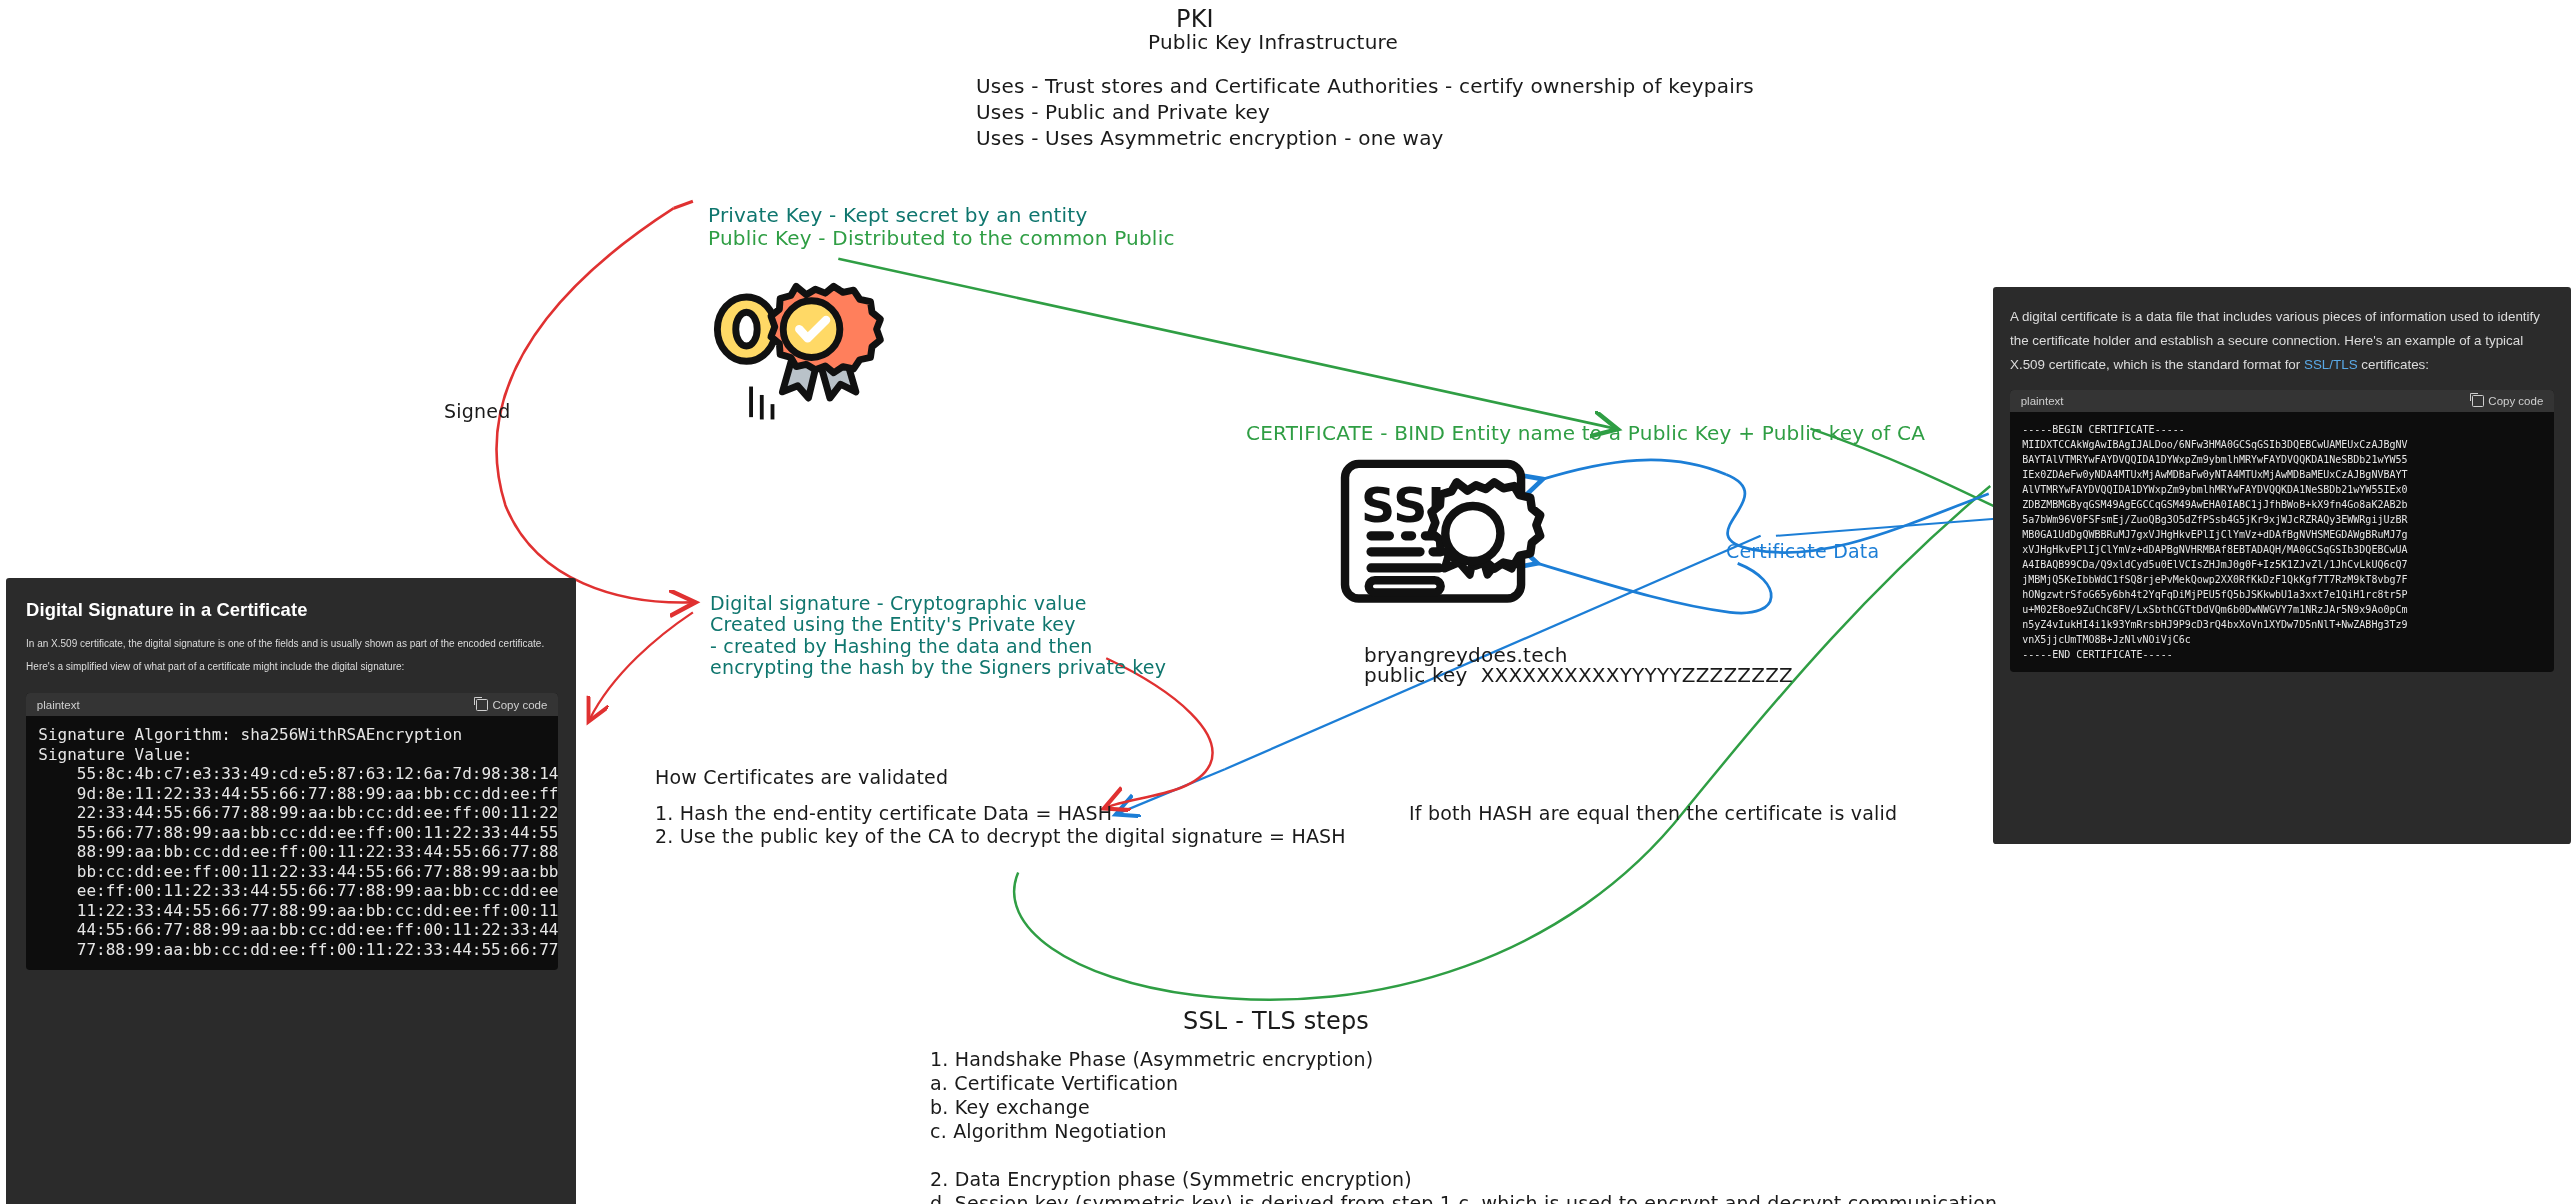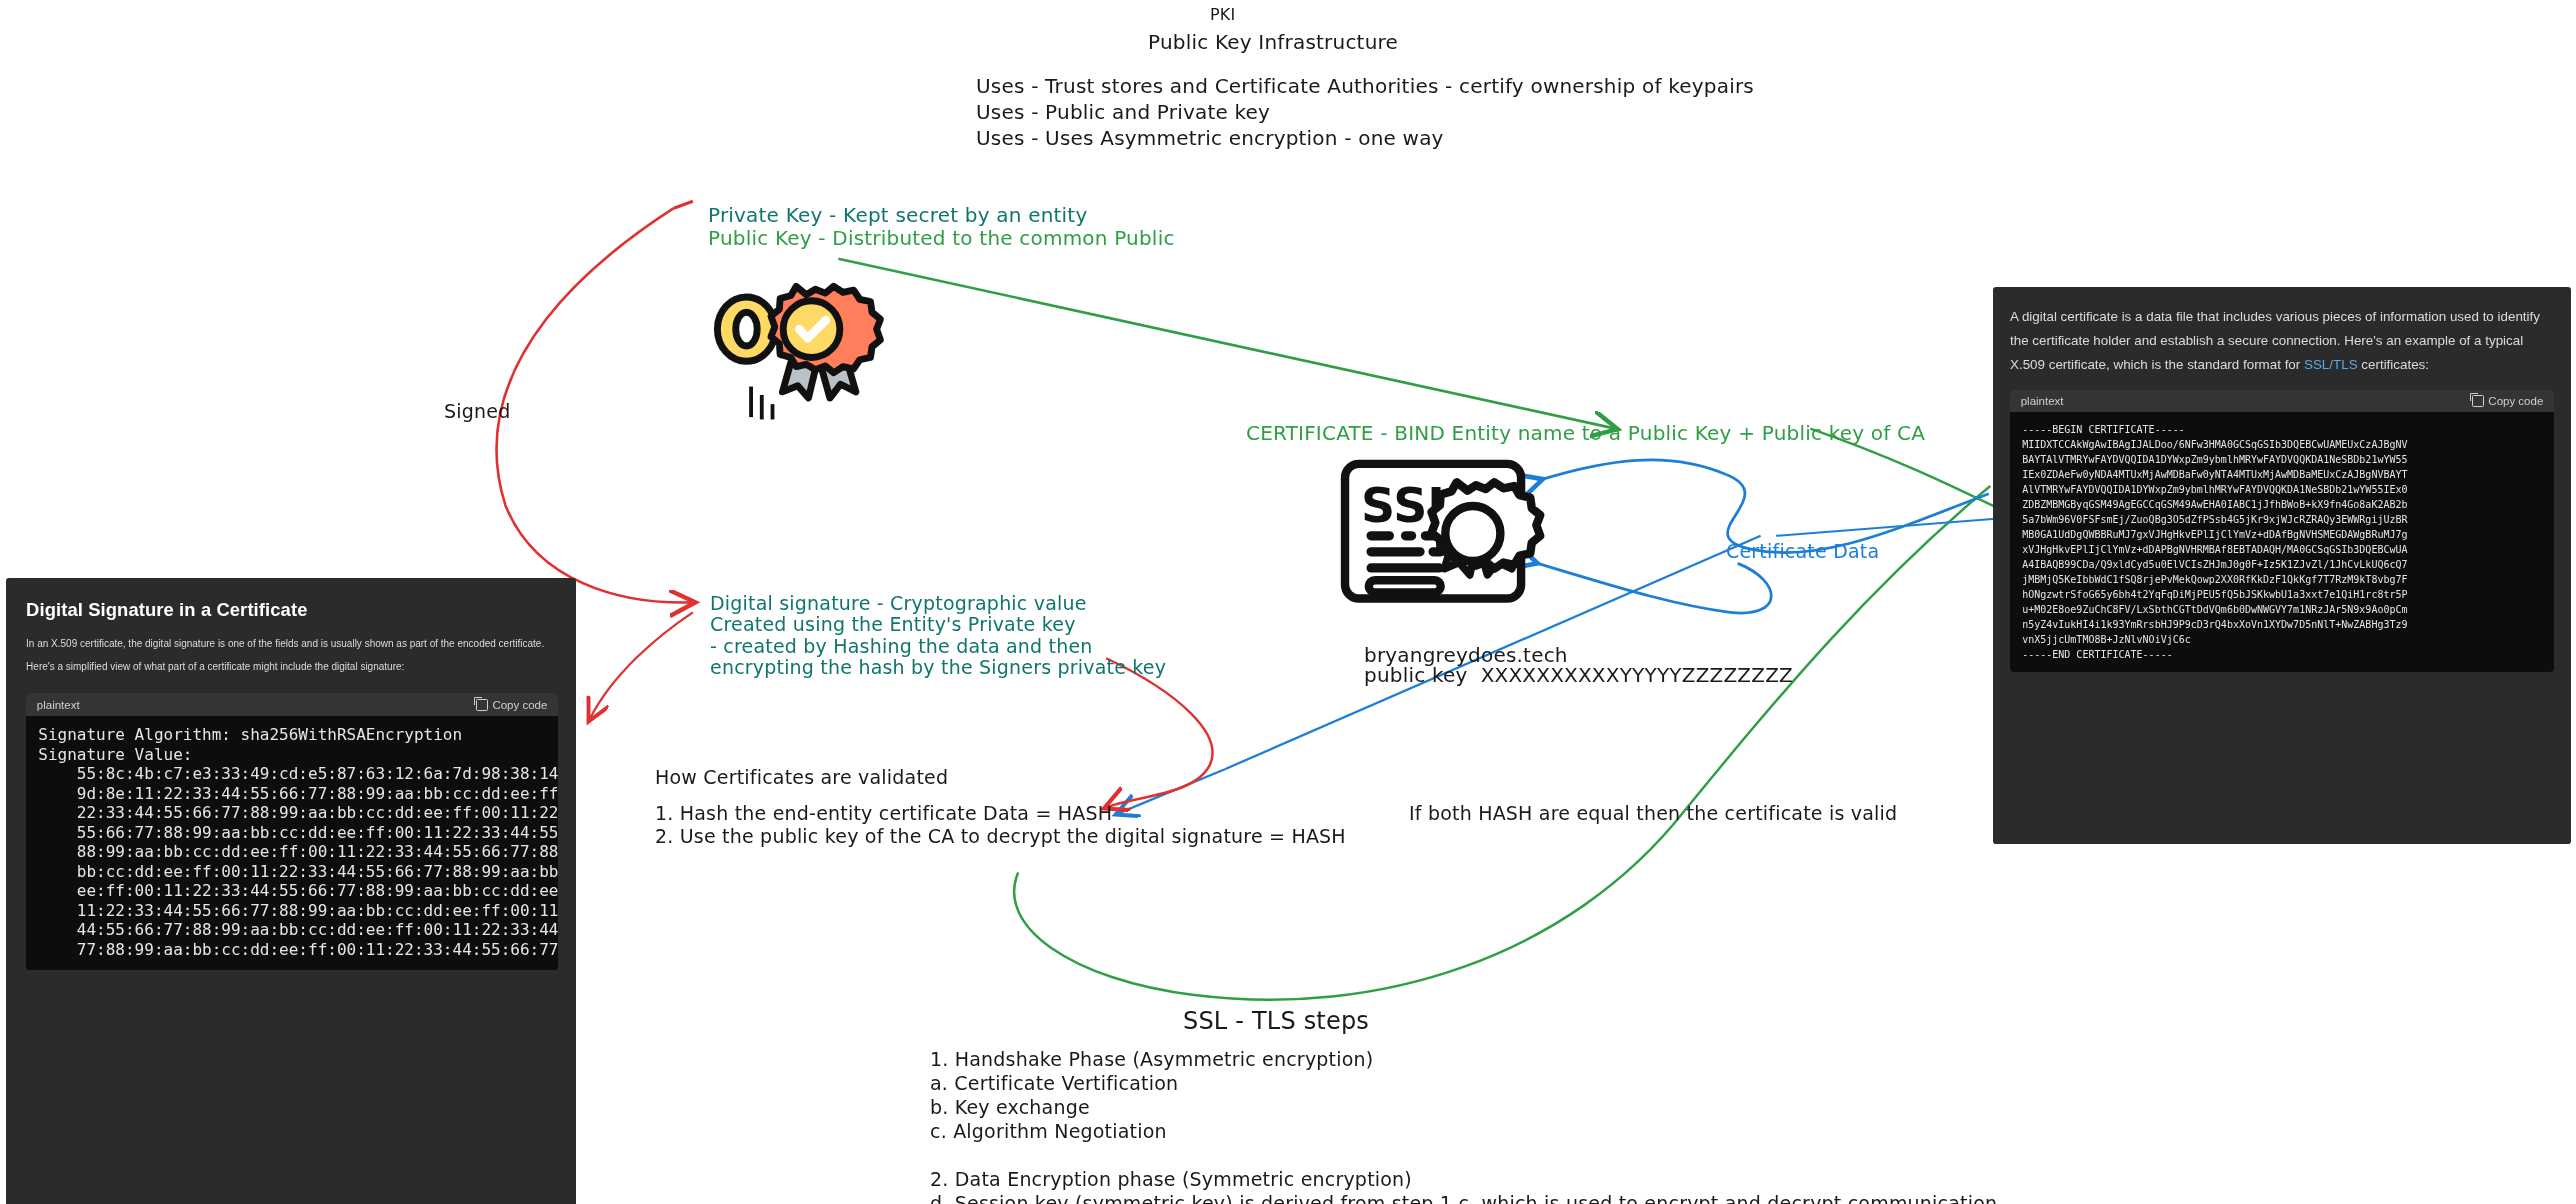--- a/index.html
+++ b/index.html
@@ -8,21 +8,21 @@
   #root{position:absolute;left:0;top:0;width:2576px;height:1204px;background:#fff;}
   svg.layer{position:absolute;left:0;top:0;width:2576px;height:1204px;overflow:visible;pointer-events:none;}
   .hand{font-family:"DejaVu Sans","Liberation Sans",sans-serif;font-weight:400;letter-spacing:0.2px;}
   .abs{position:absolute;white-space:pre;}
   .blk{color:#1a1a1a;}
   .red{color:#0f766e;}
   .grn{color:#2f9e44;}
   .blu{color:#1c7ed6;}
 
   
-  #title-pki{left:1210px;top:5.4px;font-size:16px;}
+  #title-pki{left:1176px;top:5.4px;font-size:24px;}
   #title-sub{left:1148px;top:30px;font-size:20px;}
   #uses-block{left:976px;top:73px;font-size:20px;line-height:26px;}
 
   
   #legend-private{left:708px;top:203px;font-size:20px;}
   #legend-public{left:708px;top:226px;font-size:20px;}
   #label-signed{left:444px;top:400px;font-size:19px;}
 
   
   #label-cert-bind{left:1246px;top:421px;font-size:20px;}

